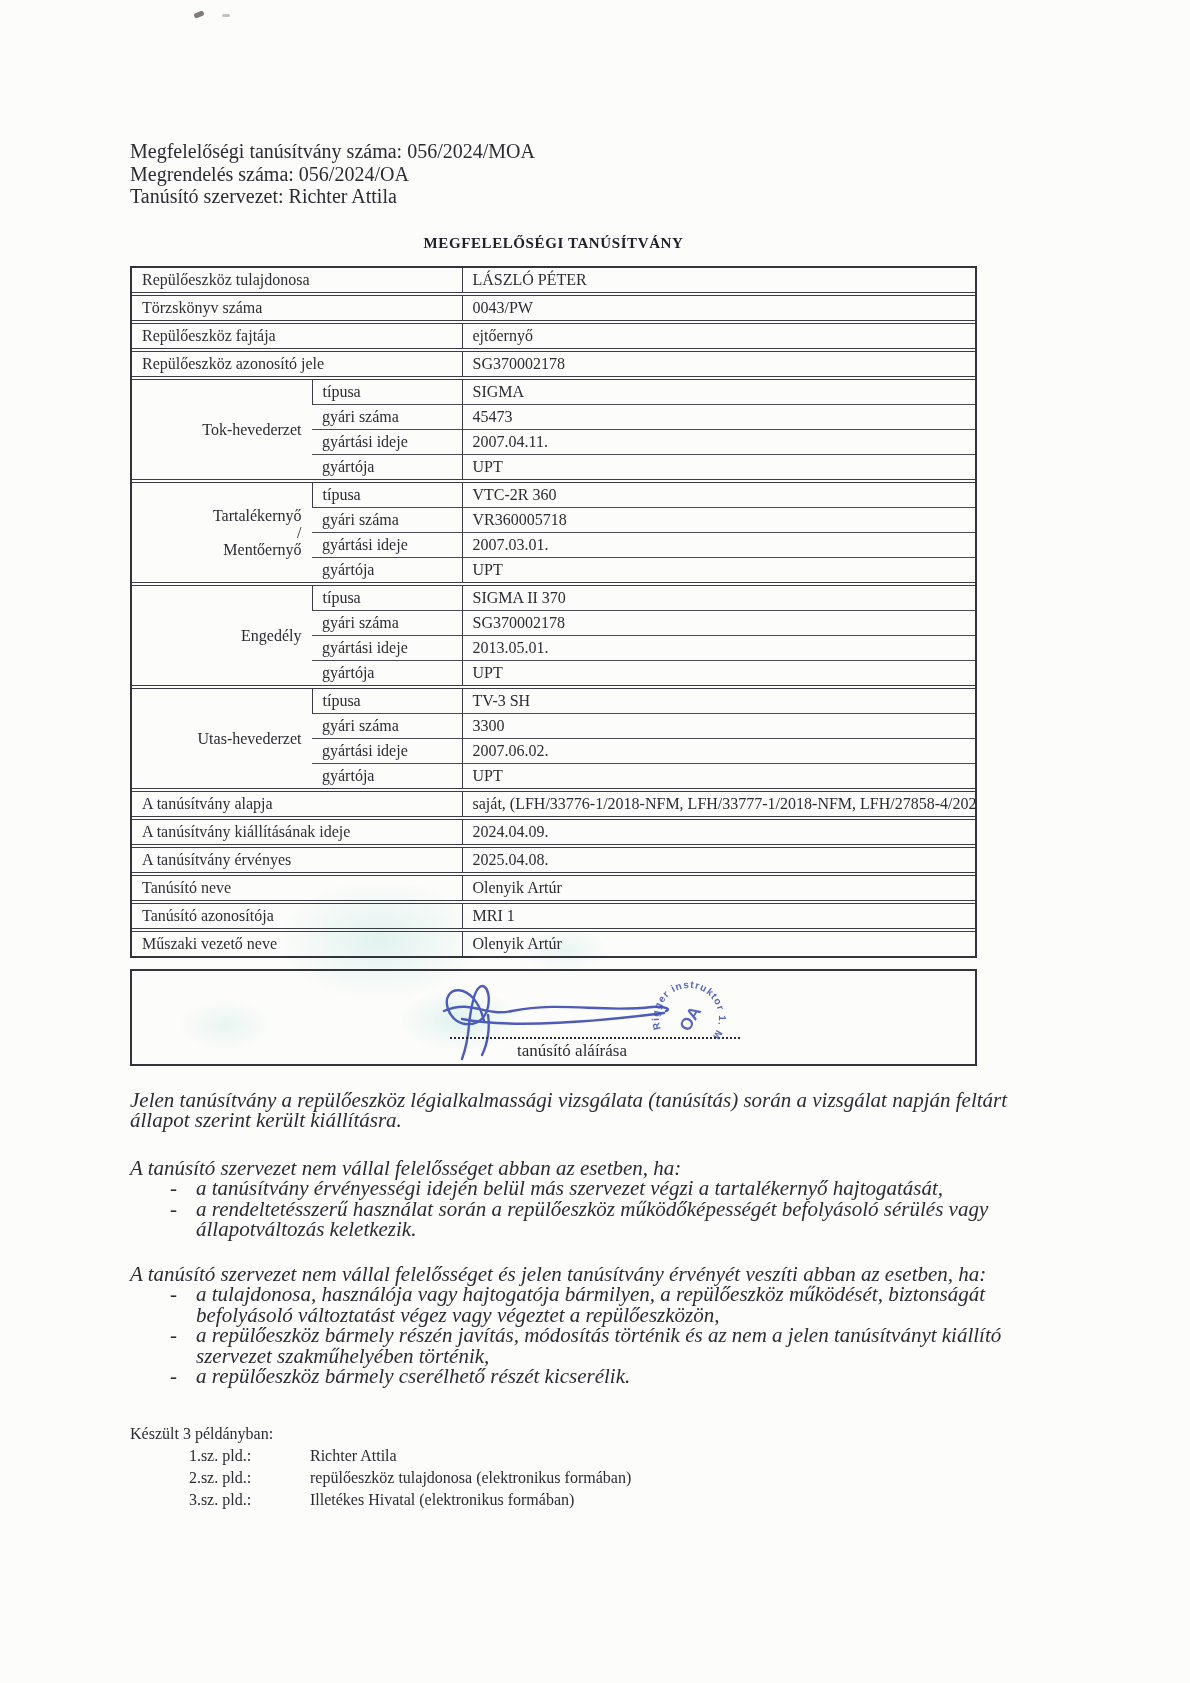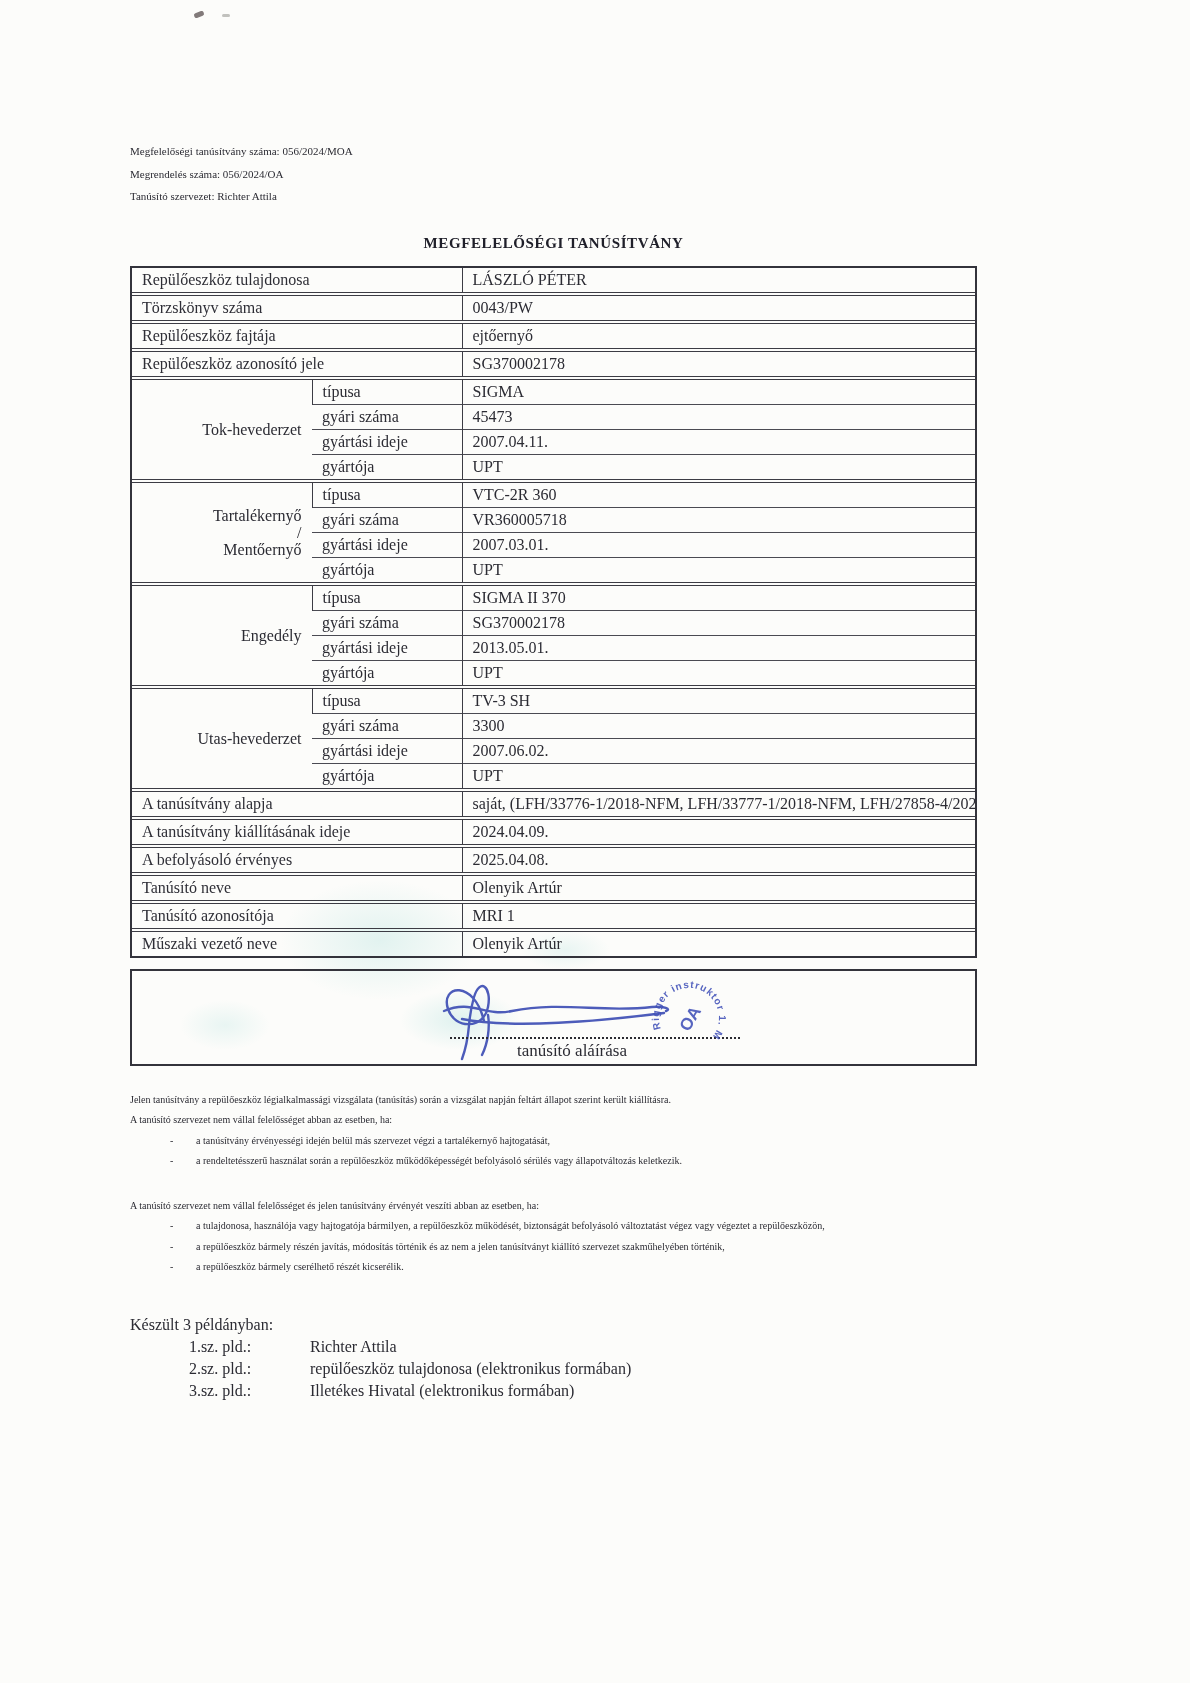--- a/index.html
+++ b/index.html
@@ -29,21 +29,21 @@
         background:radial-gradient(closest-side, rgba(120,205,198,.20), rgba(120,205,198,0)); }
   .b2 { left:400px; top:990px; width:120px; height:60px;
         background:radial-gradient(closest-side, rgba(120,205,198,.22), rgba(120,205,198,0)); }
   .b3 { left:180px; top:1000px; width:90px; height:50px;
         background:radial-gradient(closest-side, rgba(120,205,198,.15), rgba(120,205,198,0)); }
   .b4 { left:520px; top:930px; width:90px; height:40px;
         background:radial-gradient(closest-side, rgba(120,205,198,.15), rgba(120,205,198,0)); }
 
   .content { position:absolute; left:130px; top:140px; width:935px; }
 
-  .doc-header { font-size:11px; line-height:22.5px; }
+  .doc-header { font-size:20px; line-height:22.5px; }
 
   .doc-title {
     width:847px; margin:27px 0 14px 0;
     text-align:center; font-weight:bold; font-size:15px;
     letter-spacing:.6px; color:#20202a;
   }
 
   .table-wrap { width:847px; border:2.2px solid #33333b; box-sizing:border-box; }
   table.cert { border-collapse:collapse; width:100%; table-layout:fixed; }
   table.cert td {
@@ -69,23 +69,23 @@
     position:absolute; left:318px; top:66px; width:290px; height:0;
     border-top:2.5px dotted #2a2a30;
   }
   .sig-caption {
     position:absolute; left:300px; top:70px; width:280px;
     text-align:center; font-size:17px; color:#2b2b33;
   }
   .sig-svg { position:absolute; left:0; top:0; }
   .stamp-svg { position:absolute; left:498px; top:-12px; transform:rotate(9deg); }
 
-  .body-text { font-size:10px; line-height:20.5px; }
+  .body-text { font-size:21px; line-height:20.5px;font-style:italic; }
   .para1 { margin-top:24px; }
-  .para-head { }
+  .para-head { margin-top:27px; }
   .para-head2 { margin-top:24px; }
   .bullet { display:flex; }
   .bullet .dash { width:26px; margin-left:40px; flex:none; }
   .bullet .txt { flex:1; }
 
   .copies { margin-top:36px; font-size:16px; line-height:22px; }
   .copy-row { display:flex; }
   .copy-label { width:180px; flex:none;text-align:center; }
 </style>
 </head>
@@ -218,21 +218,21 @@
 
           <tr class="sec">
             <td class="lbl" colspan="2">A tanúsítvány alapja</td>
             <td class="val val-small">saját, (LFH/33776-1/2018-NFM, LFH/33777-1/2018-NFM, LFH/27858-4/2021-ITM)</td>
           </tr>
           <tr class="sec">
             <td class="lbl" colspan="2">A tanúsítvány kiállításának ideje</td>
             <td class="val">2024.04.09.</td>
           </tr>
           <tr class="sec">
-            <td class="lbl" colspan="2">A befolyásoló érvényes</td>
+            <td class="lbl" colspan="2">A tanúsítvány érvényes</td>
             <td class="val">2025.04.08.</td>
           </tr>
           <tr class="sec">
             <td class="lbl" colspan="2">Tanúsító neve</td>
             <td class="val">Olenyik Artúr</td>
           </tr>
           <tr class="sec">
             <td class="lbl" colspan="2">Tanúsító azonosítója</td>
             <td class="val">MRI 1</td>
           </tr>

